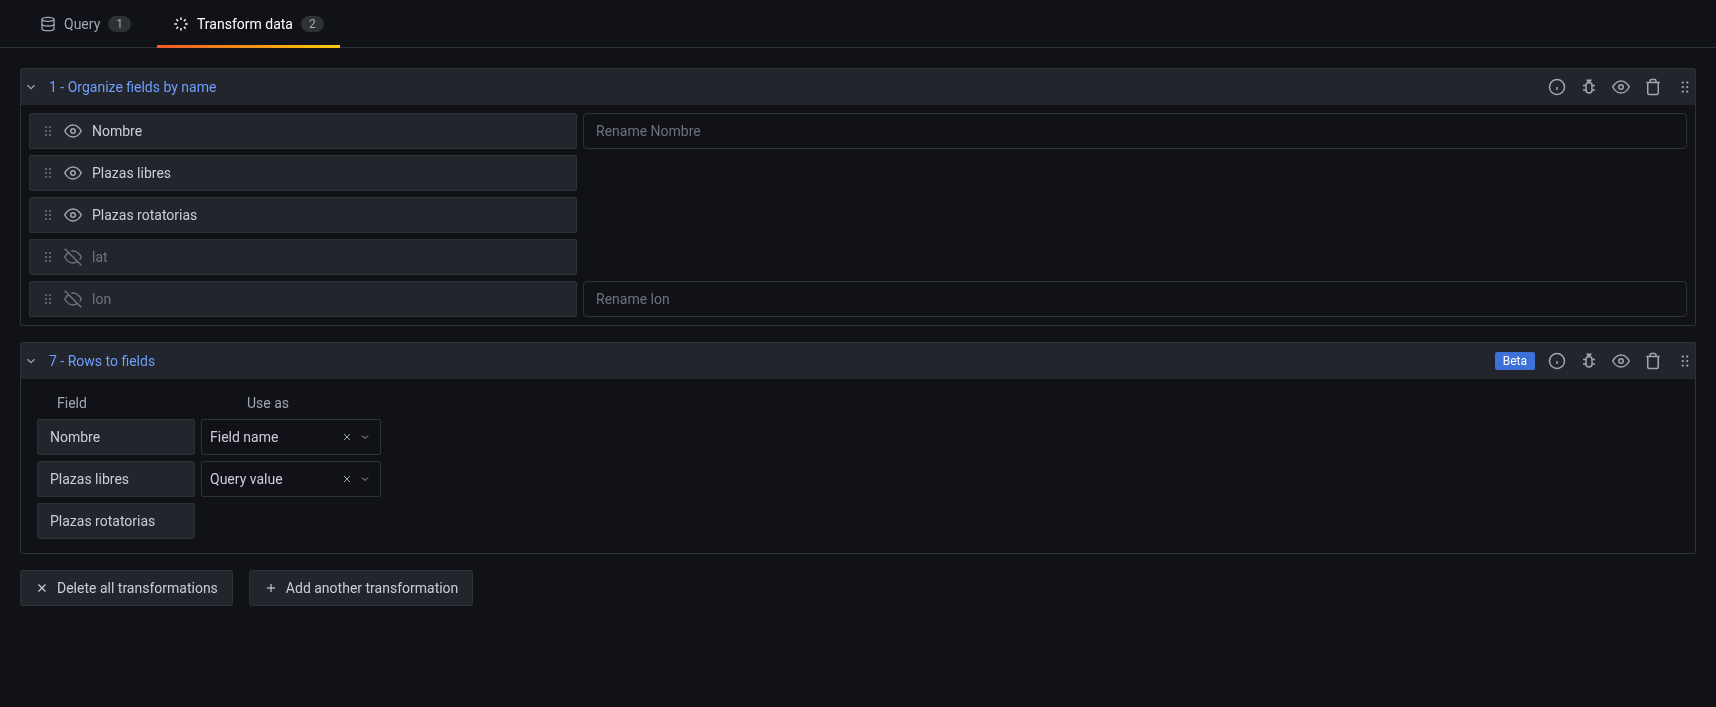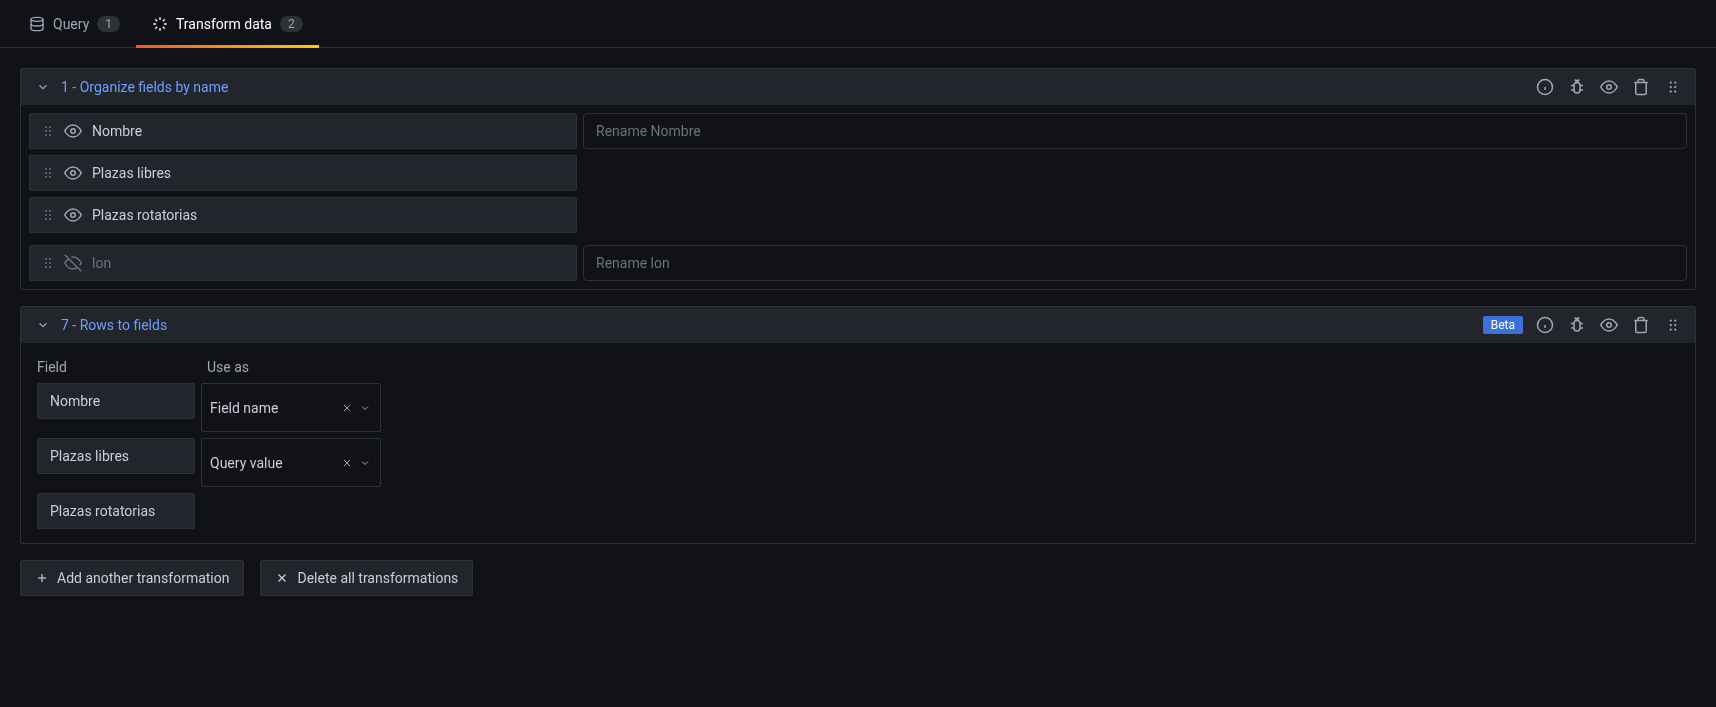--- a/index.html
+++ b/index.html
@@ -14,21 +14,22 @@
       font-size: 14px;
       width: 1716px;
       height: 707px;
       overflow: hidden;
     }
     .tabs-bar {
       display: flex;
       align-items: center;
       height: 48px;
       border-bottom: 1px solid #2c3235;
-      padding: 0 13px;
+      padding: 0 24px;
+      gap: 10px;
     }
     .tab {
       display: flex;
       align-items: center;
       gap: 8px;
       padding: 0 16px;
       height: 48px;
       cursor: pointer;
       color: #9fa7b3;
       position: relative;
@@ -67,21 +68,21 @@
     .transform-block {
       border: 1px solid #2c3235;
       border-radius: 2px;
       margin-bottom: 16px;
       background-color: #111217;
     }
     .transform-header {
       display: flex;
       align-items: center;
       justify-content: space-between;
-      padding: 8px 12px;
+      padding: 8px 0;
       background-color: #22252b;
     }
     .transform-title-wrap {
       display: flex;
       align-items: center;
       gap: 8px;
     }
     .transform-title {
       color: #6e9fff;
       font-size: 14px;
@@ -160,20 +161,21 @@
     }
     .grid-header {
       display: flex;
       gap: 12px;
       padding: 8px 0;
       margin-left: 8px;
     }
     .grid-header-col {
       color: #9fa7b3;
       font-size: 14px;
+      margin-left: 20px;
     }
     .grid-header-col.field-col {
       width: 158px;
     }
     .grid-header-col.useas-col {
       width: 180px;
     }
     .mapping-row {
       display: flex;
       gap: 6px;
@@ -193,21 +195,21 @@
       color: #ccccdc;
     }
     .select-wrap {
       display: flex;
       align-items: center;
       background-color: #111217;
       border: 1px solid #2c3235;
       border-radius: 2px;
       padding: 0 8px;
       width: 180px;
-      height: 49px;
+      height: 36px;
       justify-content: space-between;
     }
     .select-value {
       color: #ccccdc;
       font-size: 14px;
     }
     .select-controls {
       display: flex;
       align-items: center;
       gap: 4px;
@@ -390,20 +392,38 @@
             <svg width="18" height="18" viewBox="0 0 24 24" fill="none" stroke="currentColor" stroke-width="2">
                 <path d="M1 12s4-8 11-8 11 8 11 8-4 8-11 8-11-8-11-8z"></path>
                 <circle cx="12" cy="12" r="3"></circle>
               </svg>
           </span>
           <span class="field-name">Plazas rotatorias</span>
         </div>
       </div>
 
       <div class="field-row">
+        <div class="field-label-box">
+          <span class="drag-handle">
+            <svg width="12" height="16" viewBox="0 0 12 24" fill="currentColor">
+                <circle cx="3" cy="6" r="1.5"></circle>
+                <circle cx="9" cy="6" r="1.5"></circle>
+                <circle cx="3" cy="12" r="1.5"></circle>
+                <circle cx="9" cy="12" r="1.5"></circle>
+                <circle cx="3" cy="18" r="1.5"></circle>
+                <circle cx="9" cy="18" r="1.5"></circle>
+              </svg>
+          </span>
+          <span class="eye-icon hidden">
+            <svg width="18" height="18" viewBox="0 0 24 24" fill="none" stroke="currentColor" stroke-width="2">
+                <path d="M17.94 17.94A10.07 10.07 0 0 1 12 20c-7 0-11-8-11-8a18.45 18.45 0 0 1 5.06-5.94M9.9 4.24A9.12 9.12 0 0 1 12 4c7 0 11 8 11 8a18.5 18.5 0 0 1-2.16 3.19M1 1l22 22"></path>
+              </svg>
+          </span>
+          <span class="field-name dimmed">lat</span>
+        </div>
       </div>
 
       <div class="field-row">
         <div class="field-label-box">
           <span class="drag-handle">
             <svg width="12" height="16" viewBox="0 0 12 24" fill="currentColor">
                 <circle cx="3" cy="6" r="1.5"></circle>
                 <circle cx="9" cy="6" r="1.5"></circle>
                 <circle cx="3" cy="12" r="1.5"></circle>
                 <circle cx="9" cy="12" r="1.5"></circle>
@@ -523,30 +543,30 @@
         <div class="mapping-label">Plazas rotatorias</div>
       </div>
 
     </div>
   </div>
 
   <div class="footer-buttons">
     <button class="btn">
       <span>
         <svg width="14" height="14" viewBox="0 0 24 24" fill="none" stroke="currentColor" stroke-width="2">
+            <line x1="18" y1="6" x2="6" y2="18"></line>
+            <line x1="6" y1="6" x2="18" y2="18"></line>
+          </svg>
+      </span>
+      <span>Delete all transformations</span>
+    </button>
+    <button class="btn">
+      <span>
+        <svg width="14" height="14" viewBox="0 0 24 24" fill="none" stroke="currentColor" stroke-width="2">
             <line x1="12" y1="5" x2="12" y2="19"></line>
             <line x1="5" y1="12" x2="19" y2="12"></line>
           </svg>
       </span>
       <span>Add another transformation</span>
     </button>
-    <button class="btn">
-      <span>
-        <svg width="14" height="14" viewBox="0 0 24 24" fill="none" stroke="currentColor" stroke-width="2">
-            <line x1="18" y1="6" x2="6" y2="18"></line>
-            <line x1="6" y1="6" x2="18" y2="18"></line>
-          </svg>
-      </span>
-      <span>Delete all transformations</span>
-    </button>
   </div>
 
 </div>
 
 </body></html>

